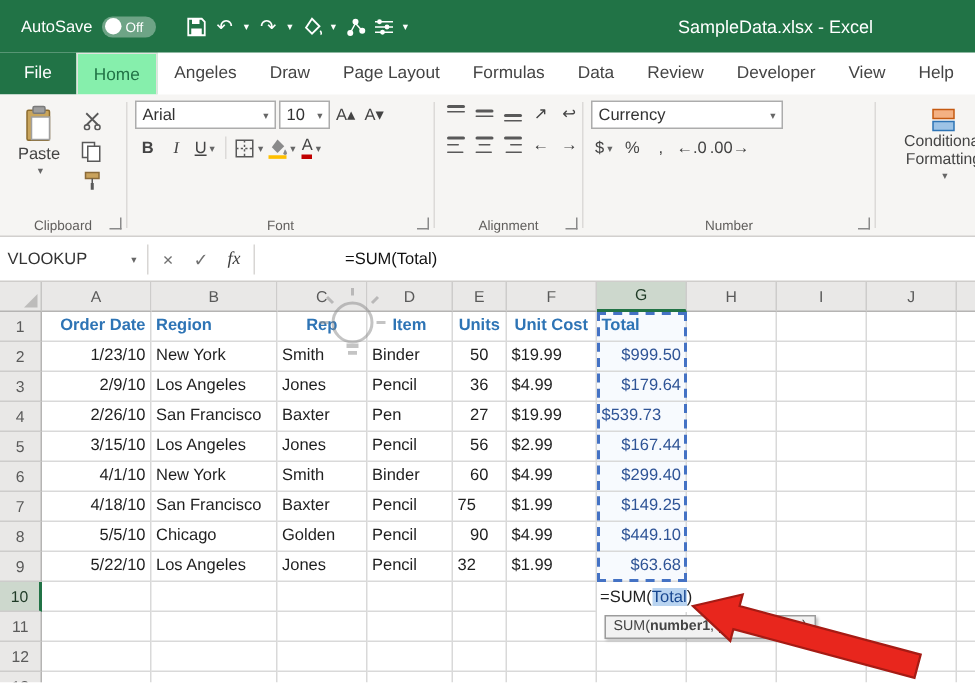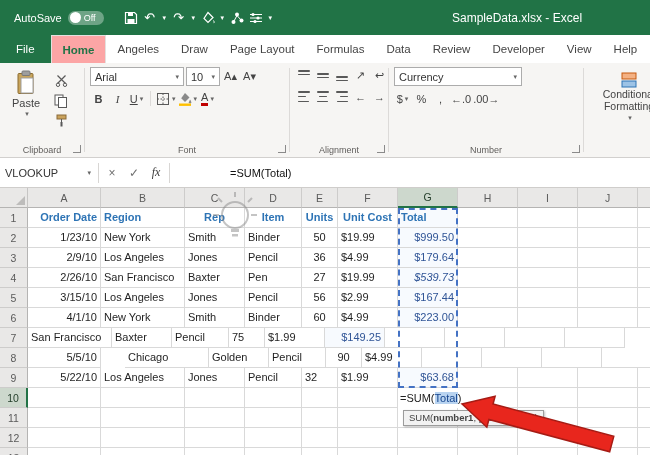--- a/index.html
+++ b/index.html
@@ -16,21 +16,21 @@
   .qat{display:flex;align-items:center;margin-left:18px;gap:1px}
   .qbtn{min-width:18px;height:22px;display:flex;align-items:center;justify-content:center;
         color:#fff;font-size:13px}
   .qdd{width:9px;font-size:7px;color:#fff;display:flex;align-items:center;justify-content:center}
   .wintitle{position:absolute;left:452px;top:0;height:35px;display:flex;align-items:center;
             font-size:12px;color:#fff;white-space:nowrap}
   
   .tabrow{height:28px;background:#fff;display:flex;align-items:stretch;font-size:11.5px;color:#444}
   .tab{padding:0 11px;display:flex;align-items:center;white-space:nowrap}
   .tab.file{background:var(--green,#217346);color:#fff;padding:0 16px}
-  .tab.active{color:var(--green,#217346);font-weight:bold;background:#fca5a5;
+  .tab.active{color:var(--green,#217346);font-weight:normal;background:#86efac;
               border:1px solid #E3E1DF;border-bottom:none}
   
   .ribbon{height:95px;background:#F6F5F3;border-bottom:1px solid #D2D0CE;display:flex;
           position:relative;box-sizing:border-box;overflow:hidden}
   .group{position:relative;padding:4px 5px 16px;box-sizing:border-box;flex:none}
   .gdiv{width:1px;background:#DCDAD8;margin:5px 0;flex:none}
   .gfoot{position:absolute;bottom:2px;left:0;right:0;text-align:center;font-size:9px;color:#605E5C}
   .launcher{position:absolute;right:3px;bottom:4px;width:7px;height:7px;
             border-right:1.5px solid #8A8A8A;border-bottom:1.5px solid #8A8A8A}
   .g-clip{width:84px}.g-font{width:204px}.g-align{width:98px}.g-num{width:194px}.g-styles{width:85px}
@@ -425,21 +425,21 @@
         <div class="cell" style="width: 60px;"></div>
       </div>
       <div class="grow">
         <div class="rowhdr">4</div>
         <div class="cell" style="width: 73px; text-align: right;">2/26/10</div>
         <div class="cell" style="width: 84px; text-align: left;">San Francisco</div>
         <div class="cell" style="width: 60px; text-align: left;">Baxter</div>
         <div class="cell" style="width: 57px; text-align: left;">Pen</div>
         <div class="cell" style="width: 36px; text-align: center;">27</div>
         <div class="cell" style="width: 60px; text-align: left;">$19.99</div>
-        <div class="cell refval inrange" style="width: 60px; text-align: right; font-style: italic;">$539.73</div>
+        <div class="cell refval inrange" style="width: 60px; ">$539.73</div>
         <div class="cell" style="width: 60px;"></div>
         <div class="cell" style="width: 60px;"></div>
         <div class="cell" style="width: 60px;"></div>
         <div class="cell" style="width: 60px;"></div>
       </div>
       <div class="grow">
         <div class="rowhdr">5</div>
         <div class="cell" style="width: 73px; text-align: right;">3/15/10</div>
         <div class="cell" style="width: 84px; text-align: left;">Los Angeles</div>
         <div class="cell" style="width: 60px; text-align: left;">Jones</div>
@@ -453,47 +453,49 @@
         <div class="cell" style="width: 60px;"></div>
       </div>
       <div class="grow">
         <div class="rowhdr">6</div>
         <div class="cell" style="width: 73px; text-align: right;">4/1/10</div>
         <div class="cell" style="width: 84px; text-align: left;">New York</div>
         <div class="cell" style="width: 60px; text-align: left;">Smith</div>
         <div class="cell" style="width: 57px; text-align: left;">Binder</div>
         <div class="cell" style="width: 36px; text-align: center;">60</div>
         <div class="cell" style="width: 60px; text-align: left;">$4.99</div>
-        <div class="cell refval inrange" style="width: 60px; text-align: right;">$223.00</div>
+        <div class="cell refval inrange" style="width: 60px; text-align: right;">$299.40</div>
         <div class="cell" style="width: 60px;"></div>
         <div class="cell" style="width: 60px;"></div>
         <div class="cell" style="width: 60px;"></div>
         <div class="cell" style="width: 60px;"></div>
       </div>
       <div class="grow">
         <div class="rowhdr">7</div>
+        <div class="cell" style="width: 73px; text-align: right;">4/18/10</div>
         <div class="cell" style="width: 84px; text-align: left;">San Francisco</div>
         <div class="cell" style="width: 60px; text-align: left;">Baxter</div>
         <div class="cell" style="width: 57px; text-align: left;">Pencil</div>
         <div class="cell" style="width: 36px; text-align: left;">75</div>
         <div class="cell" style="width: 60px; text-align: left;">$1.99</div>
         <div class="cell refval inrange" style="width: 60px; text-align: right;">$149.25</div>
         <div class="cell" style="width: 60px;"></div>
         <div class="cell" style="width: 60px;"></div>
         <div class="cell" style="width: 60px;"></div>
         <div class="cell" style="width: 60px;"></div>
       </div>
       <div class="grow">
         <div class="rowhdr">8</div>
         <div class="cell" style="width: 73px; text-align: right;">5/5/10</div>
-        <div class="cell" style="width: 84px; text-align: left; margin-left: 24px;">Chicago</div>
+        <div class="cell" style="width: 84px; text-align: left;">Chicago</div>
         <div class="cell" style="width: 60px; text-align: left;">Golden</div>
         <div class="cell" style="width: 57px; text-align: left;">Pencil</div>
         <div class="cell" style="width: 36px; text-align: center;">90</div>
         <div class="cell" style="width: 60px; text-align: left;">$4.99</div>
+        <div class="cell refval inrange" style="width: 60px; text-align: right;">$449.10</div>
         <div class="cell" style="width: 60px;"></div>
         <div class="cell" style="width: 60px;"></div>
         <div class="cell" style="width: 60px;"></div>
         <div class="cell" style="width: 60px;"></div>
       </div>
       <div class="grow">
         <div class="rowhdr">9</div>
         <div class="cell" style="width: 73px; text-align: right;">5/22/10</div>
         <div class="cell" style="width: 84px; text-align: left;">Los Angeles</div>
         <div class="cell" style="width: 60px; text-align: left;">Jones</div>

